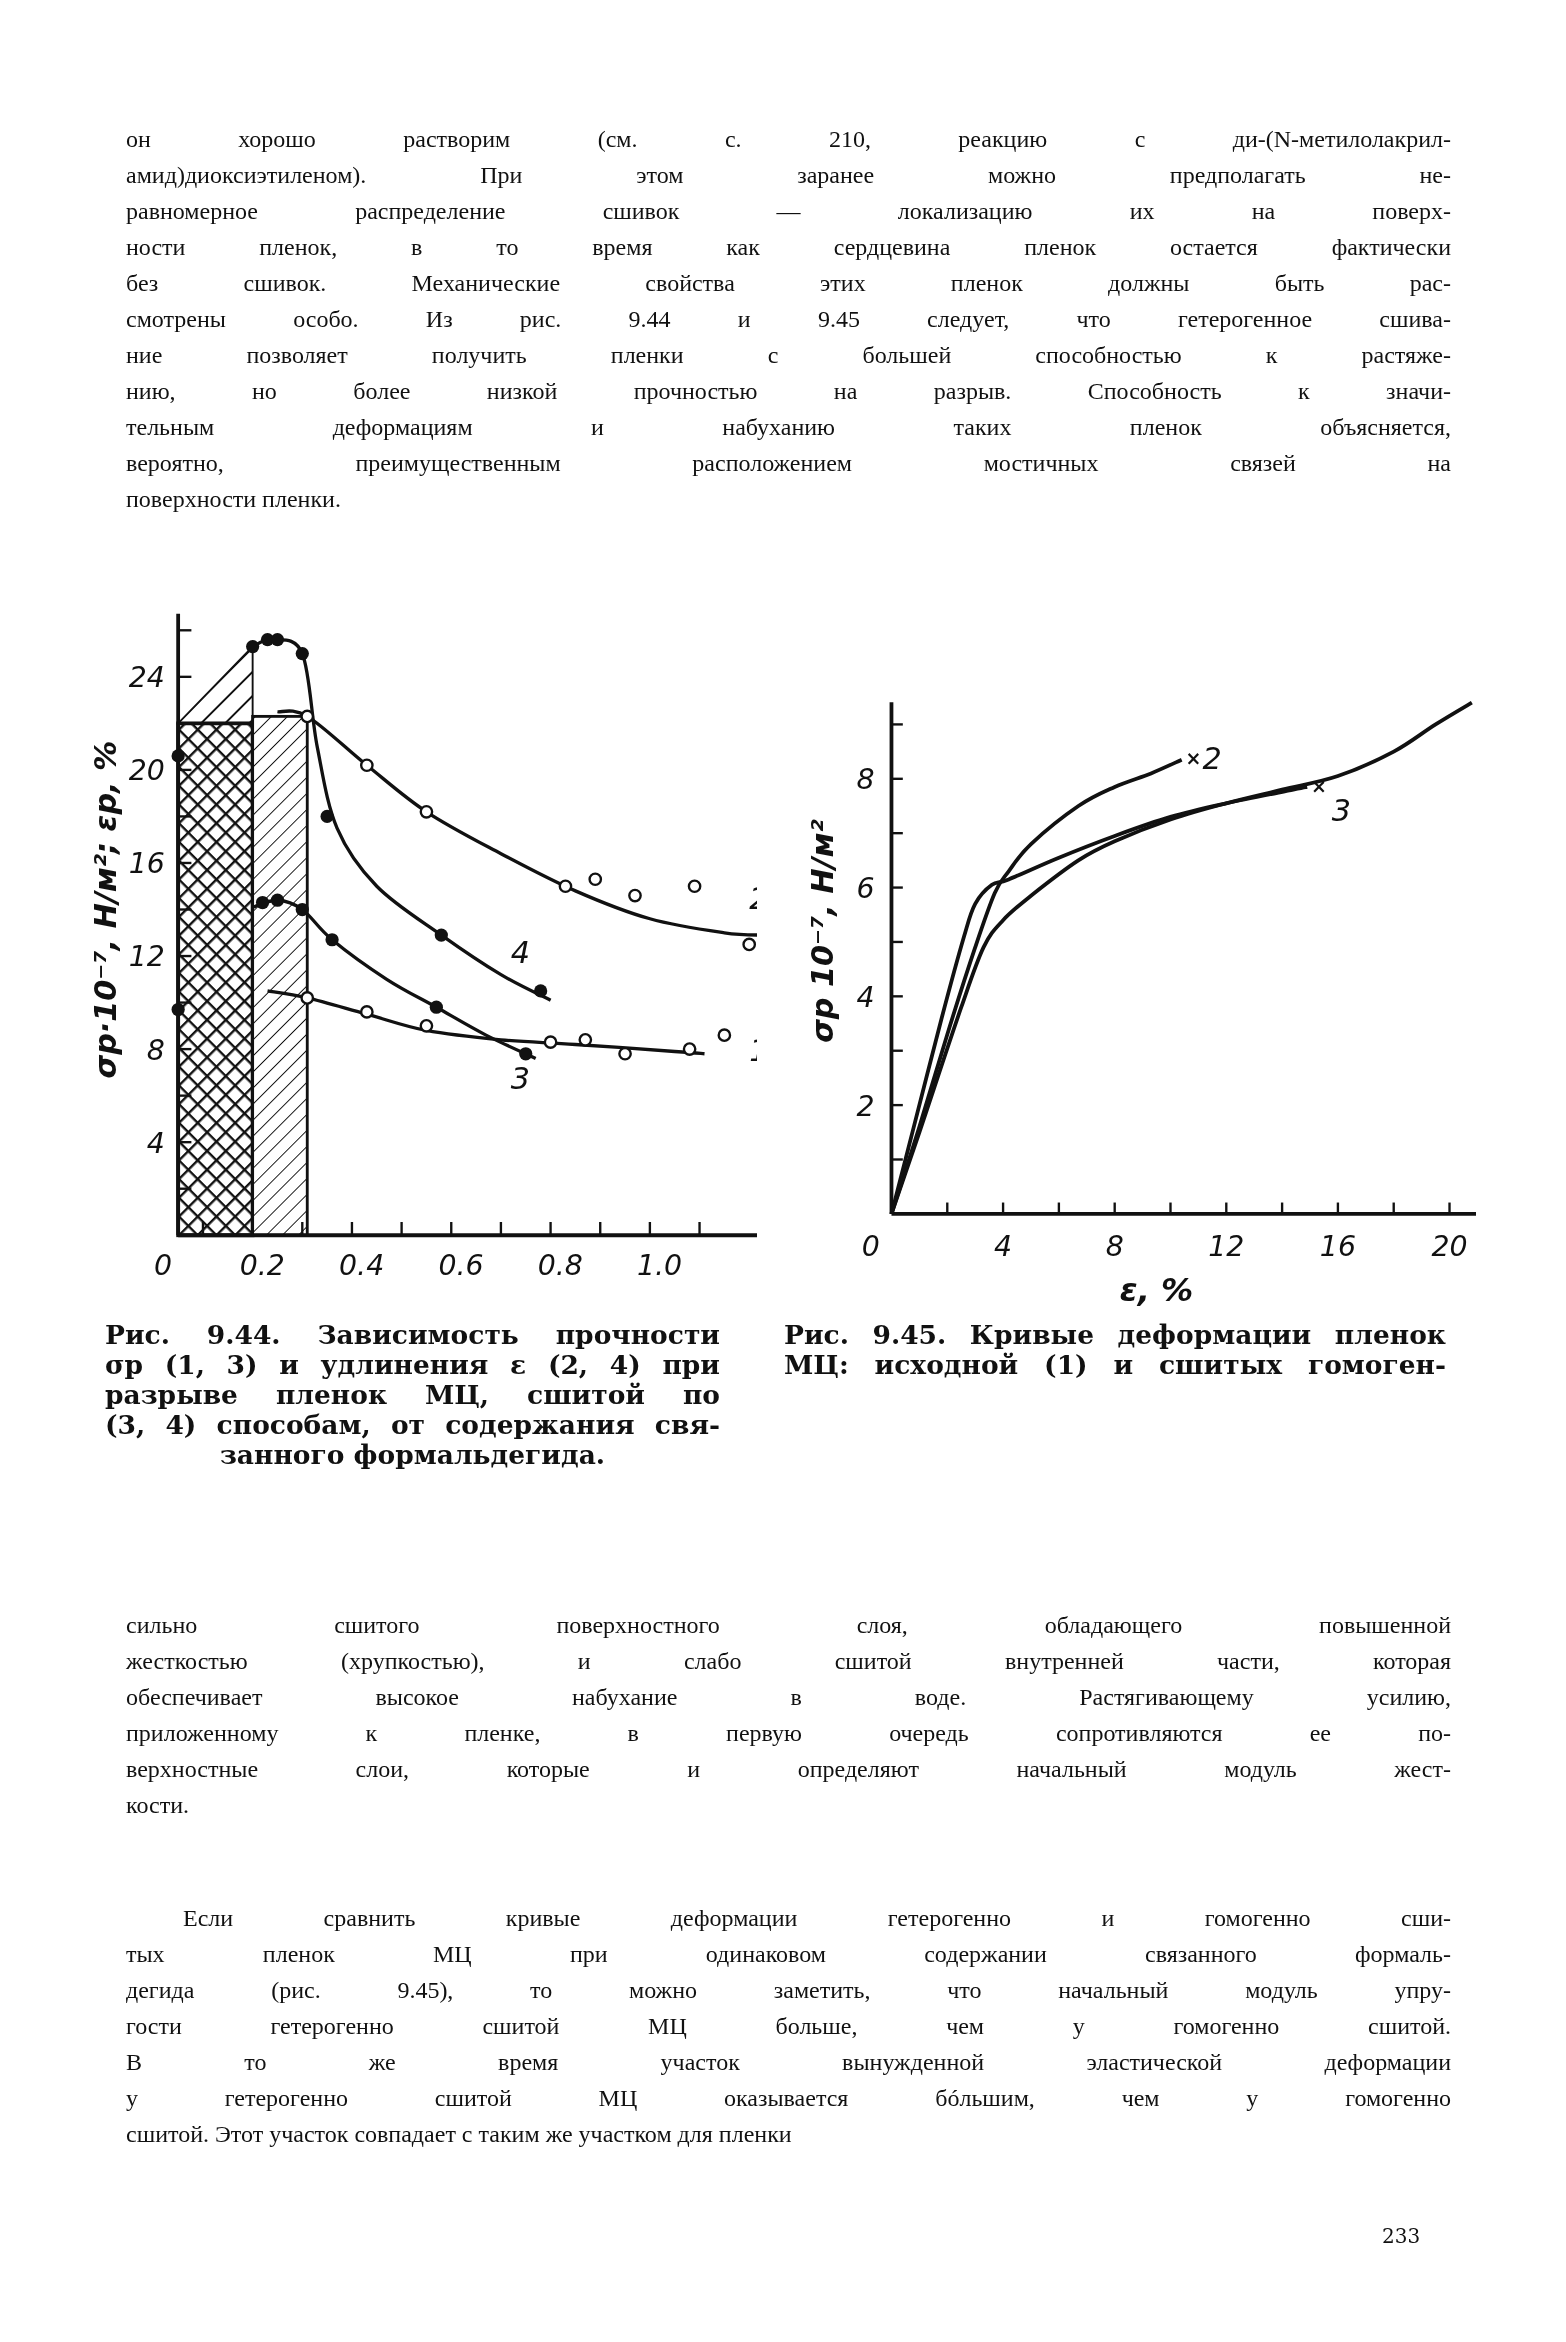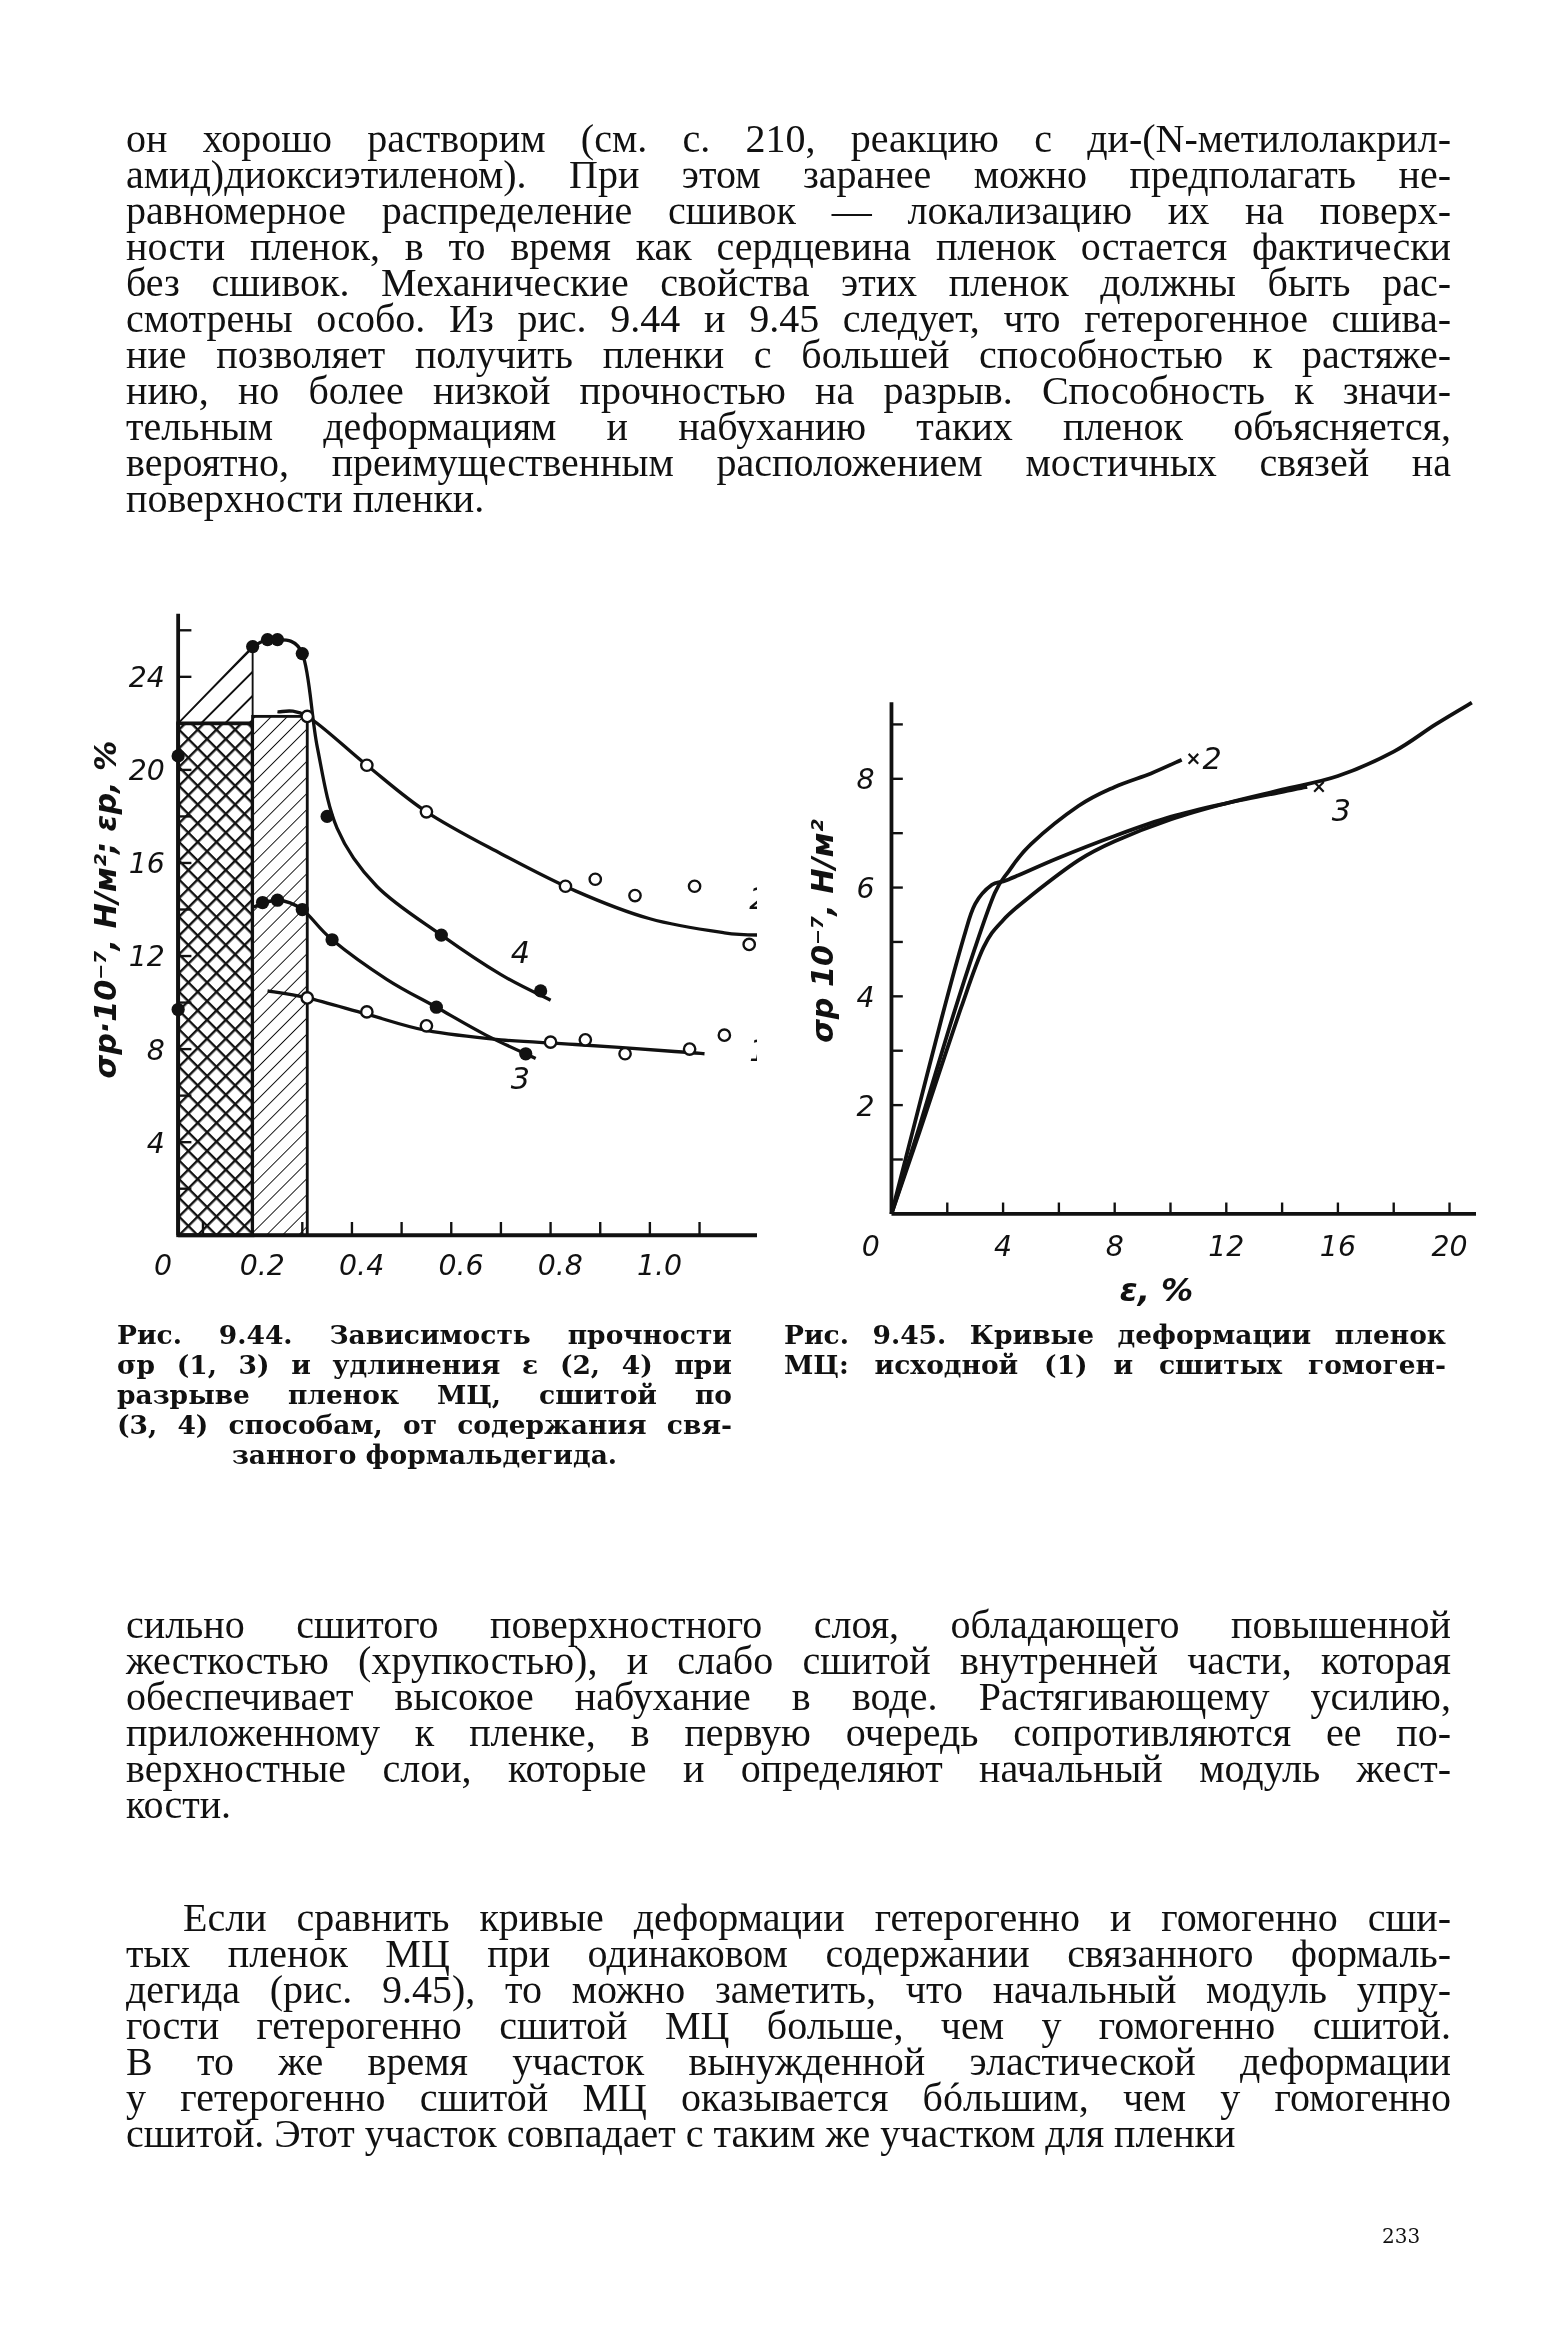--- a/index.html
+++ b/index.html
@@ -1,18 +1,18 @@
 <!DOCTYPE html>
 <html style="font-size:15px"><head>
 <meta charset="utf-8">
 <style>
   html, body { margin: 0; padding: 0; background: #ffffff; }
   body { width: 1566px; height: 2342px; position: relative; overflow: hidden;
          font-family: "Liberation Serif", "DejaVu Serif", serif; color: #111; }
-  .para { position: absolute; left: 126px; width: 1325px; font-size: 40px;
+  .para { position: absolute; left: 126px; width: 1325px; font-size: 24px;
           line-height: 36px; text-align: justify; }
   .para .line { display: block; text-align-last: justify; white-space: nowrap; }
   .para .line.last { text-align-last: left; }
   .para .line.indent { padding-left: 57px; }
   .caption { position: absolute; font-family: "DejaVu Serif", serif; font-weight: bold;
              font-size: 26.5px; line-height: 30px; color: #111; }
   .caption .line { display: block; text-align-last: justify; white-space: nowrap; }
   .caption .line.last { text-align-last: left; }
   .caption .line.center { text-align-last: center; }
   .page-number { position: absolute; left: 1382px; top: 2224px; font-family: "DejaVu Serif", serif;
@@ -190,21 +190,21 @@
       <text x="84" y="229" font-size="30" text-anchor="end">6</text>
       <text x="84" y="114" font-size="30" text-anchor="end">8</text>
       <text x="382.25" y="655" font-size="34" text-anchor="middle" font-weight="bold">ε, %</text>
       <text x="0" y="0" font-size="32" text-anchor="middle" font-weight="bold" transform="translate(40,264) rotate(-90)">σр 10⁻⁷, Н/м²</text>
       <text x="721.6" y="62.5" font-size="32">1</text>
       <text x="430.8" y="92.875" font-size="32">2</text>
       <text x="567.55" y="147.625" font-size="32">3</text>
     </g>
 </svg>
 
-<div class="caption" style="left:117px;top:1320px;width:615px;" id="cap944">
+<div class="caption" style="left:105px;top:1320px;width:615px;" id="cap944">
     <span class="line">Рис. 9.44. Зависимость прочности</span>
     <span class="line">σр (1, 3) и удлинения ε (2, 4) при</span>
     <span class="line">разрыве пленок МЦ, сшитой по</span>
     <span class="line">(3, 4) способам, от содержания свя-</span>
     <span class="line center">занного формальдегида.</span>
   </div>
 <div class="caption" style="left:784px;top:1320px;width:662px;" id="cap945">
     <span class="line">Рис. 9.45. Кривые деформации пленок</span>
     <span class="line">МЦ: исходной (1) и сшитых гомоген-</span>
   </div>

